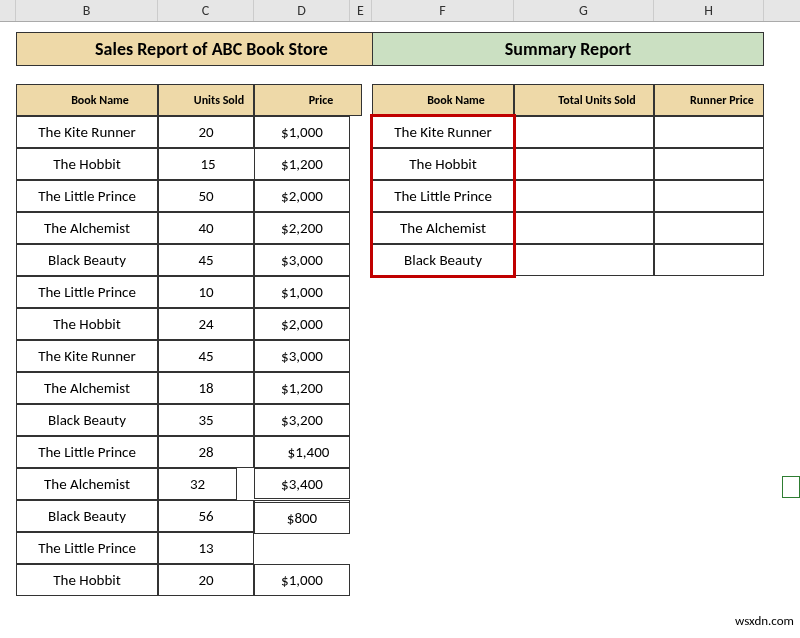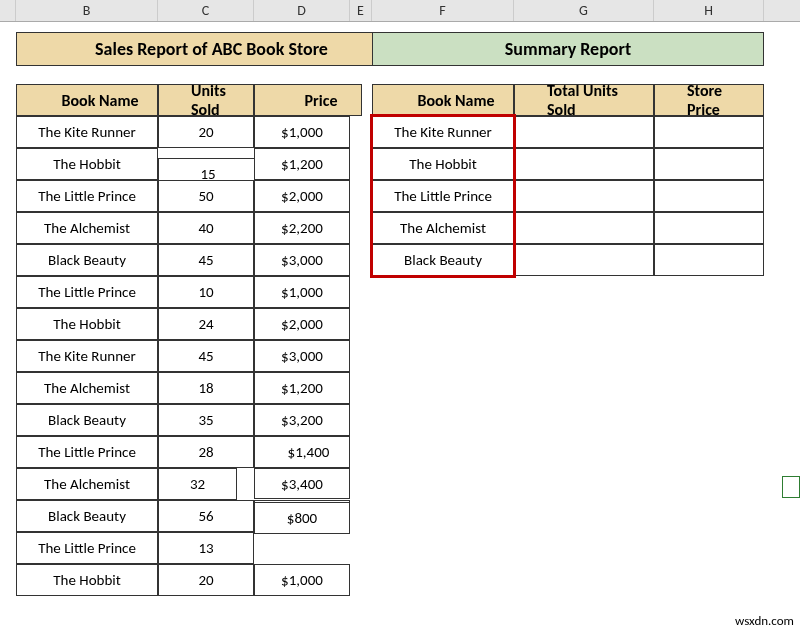--- a/index.html
+++ b/index.html
@@ -50,21 +50,21 @@
   }
   .title2 {
     background: #cbe0c2;
     font-weight: bold;
     font-size: 18px;
     border: 1px solid #333;
   }
   .hdr {
     background: #eed9a8;
     font-weight: bold;
-    font-size: 16px;
+    font-size: 12px;
     border: 1px solid #333;
     padding-left: 32px;
   }
   .bcell {
     border: 1px solid #333;
   }
   .redbox {
     position: absolute;
     border: 3px solid #c00000;
     pointer-events: none;
@@ -99,26 +99,26 @@
 </div>
 
 <div class="grid" id="grid">
     <div class="cell title1" style="left: 16px; top: 10px; width: 391px; height: 34px;">Sales Report of ABC Book Store</div>
     <div class="cell title2" style="left: 372px; top: 10px; width: 392px; height: 34px;">Summary Report</div>
     <div class="cell hdr" style="left: 16px; top: 62px; width: 142px; height: 32px;">Book Name</div>
     <div class="cell hdr" style="left: 158px; top: 62px; width: 96px; height: 32px;">Units Sold</div>
     <div class="cell hdr" style="left: 254px; top: 62px; width: 108px; height: 32px;">Price</div>
     <div class="cell hdr" style="left: 372px; top: 62px; width: 142px; height: 32px;">Book Name</div>
     <div class="cell hdr" style="left: 514px; top: 62px; width: 140px; height: 32px;">Total Units Sold</div>
-    <div class="cell hdr" style="left: 654px; top: 62px; width: 110px; height: 32px;">Store Price</div>
+    <div class="cell hdr" style="left: 654px; top: 62px; width: 110px; height: 32px;">Runner Price</div>
     <div class="cell bcell" style="left: 16px; top: 94px; width: 142px; height: 32px;">The Kite Runner</div>
     <div class="cell bcell" style="left: 158px; top: 94px; width: 96px; height: 32px;">20</div>
     <div class="cell bcell" style="left: 254px; top: 94px; width: 96px; height: 32px;">$1,000</div>
     <div class="cell bcell" style="left: 16px; top: 126px; width: 142px; height: 32px;">The Hobbit</div>
-    <div class="cell bcell" style="left: 158px; top: 126px; width: 100px; height: 32px; margin-top: 10px;">15</div>
+    <div class="cell bcell" style="left: 158px; top: 126px; width: 100px; height: 32px;">15</div>
     <div class="cell bcell" style="left: 254px; top: 126px; width: 96px; height: 32px;">$1,200</div>
     <div class="cell bcell" style="left: 16px; top: 158px; width: 142px; height: 32px;">The Little Prince</div>
     <div class="cell bcell" style="left: 158px; top: 158px; width: 96px; height: 32px;">50</div>
     <div class="cell bcell" style="left: 254px; top: 158px; width: 96px; height: 32px;">$2,000</div>
     <div class="cell bcell" style="left: 16px; top: 190px; width: 142px; height: 32px;">The Alchemist</div>
     <div class="cell bcell" style="left: 158px; top: 190px; width: 96px; height: 32px;">40</div>
     <div class="cell bcell" style="left: 254px; top: 190px; width: 96px; height: 32px;">$2,200</div>
     <div class="cell bcell" style="left: 16px; top: 222px; width: 142px; height: 32px;">Black Beauty</div>
     <div class="cell bcell" style="left: 158px; top: 222px; width: 96px; height: 32px;">45</div>
     <div class="cell bcell" style="left: 254px; top: 222px; width: 96px; height: 32px;">$3,000</div>

